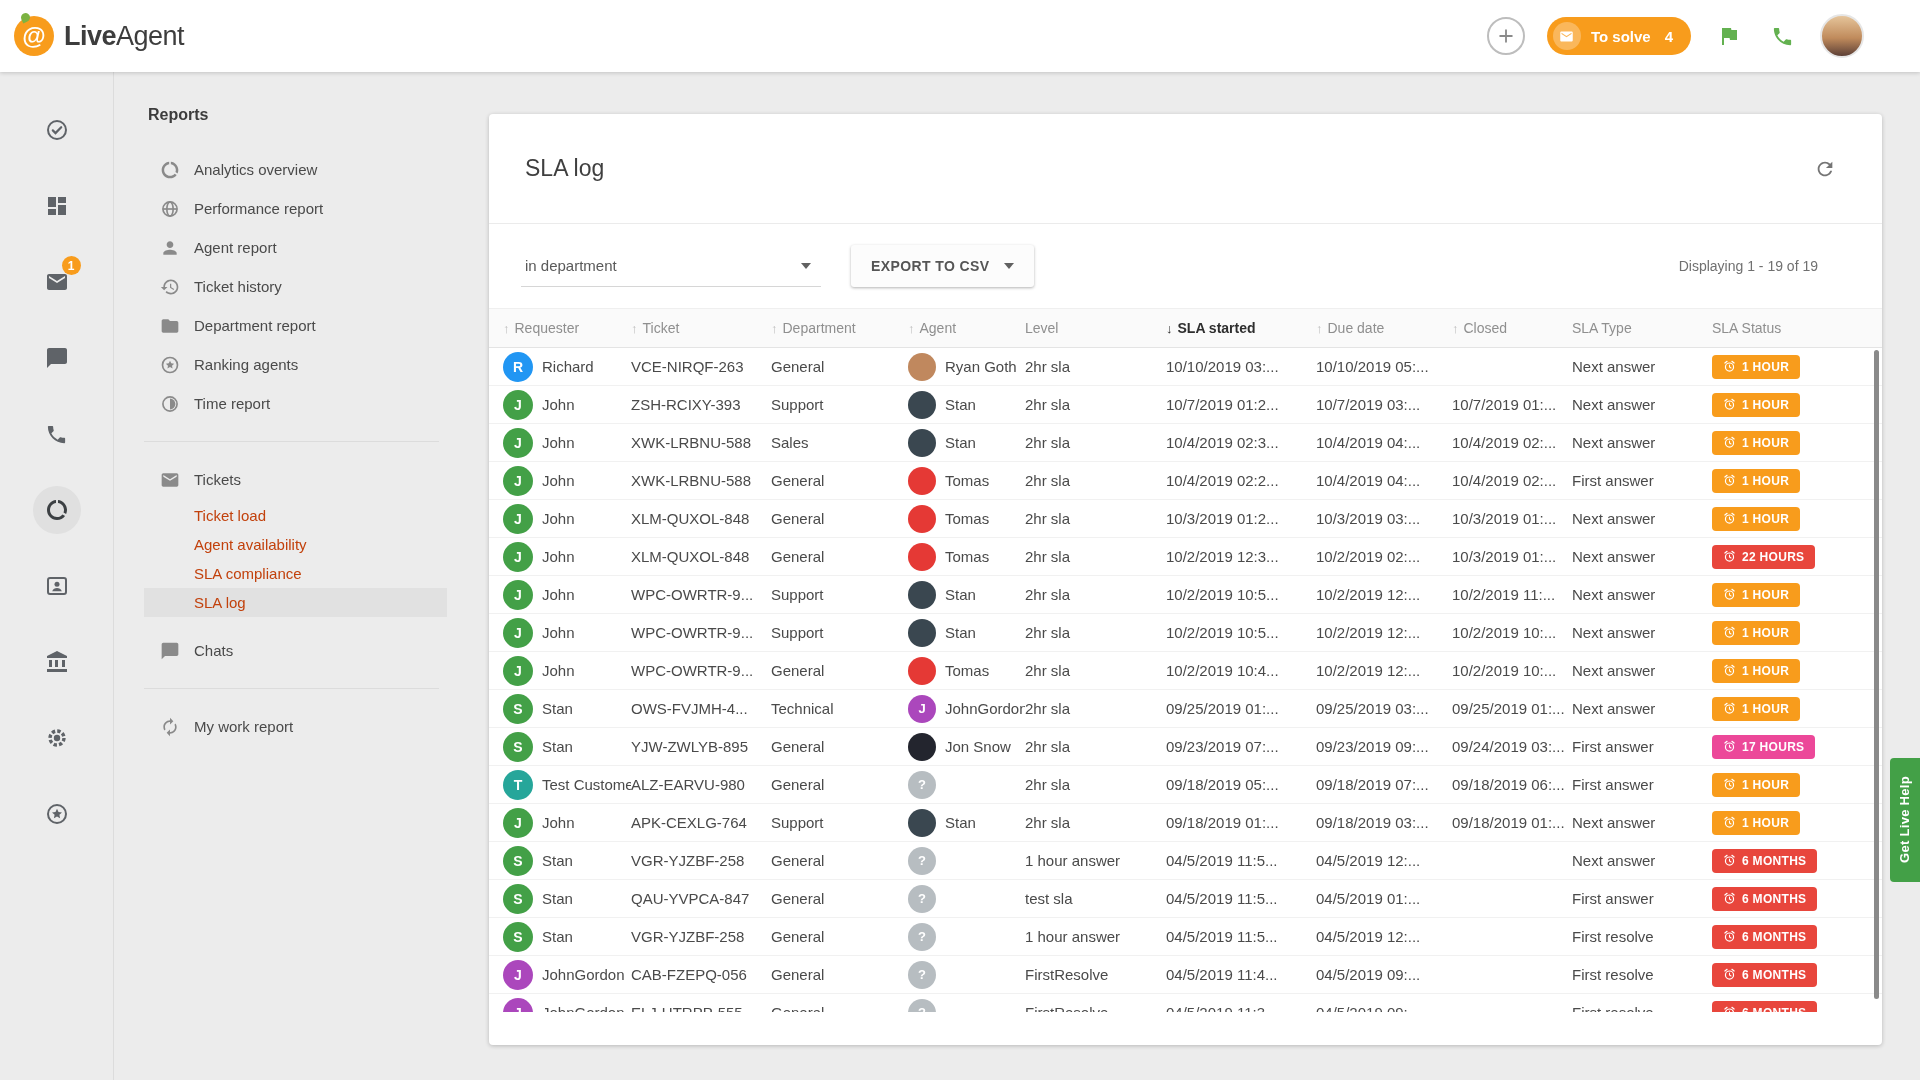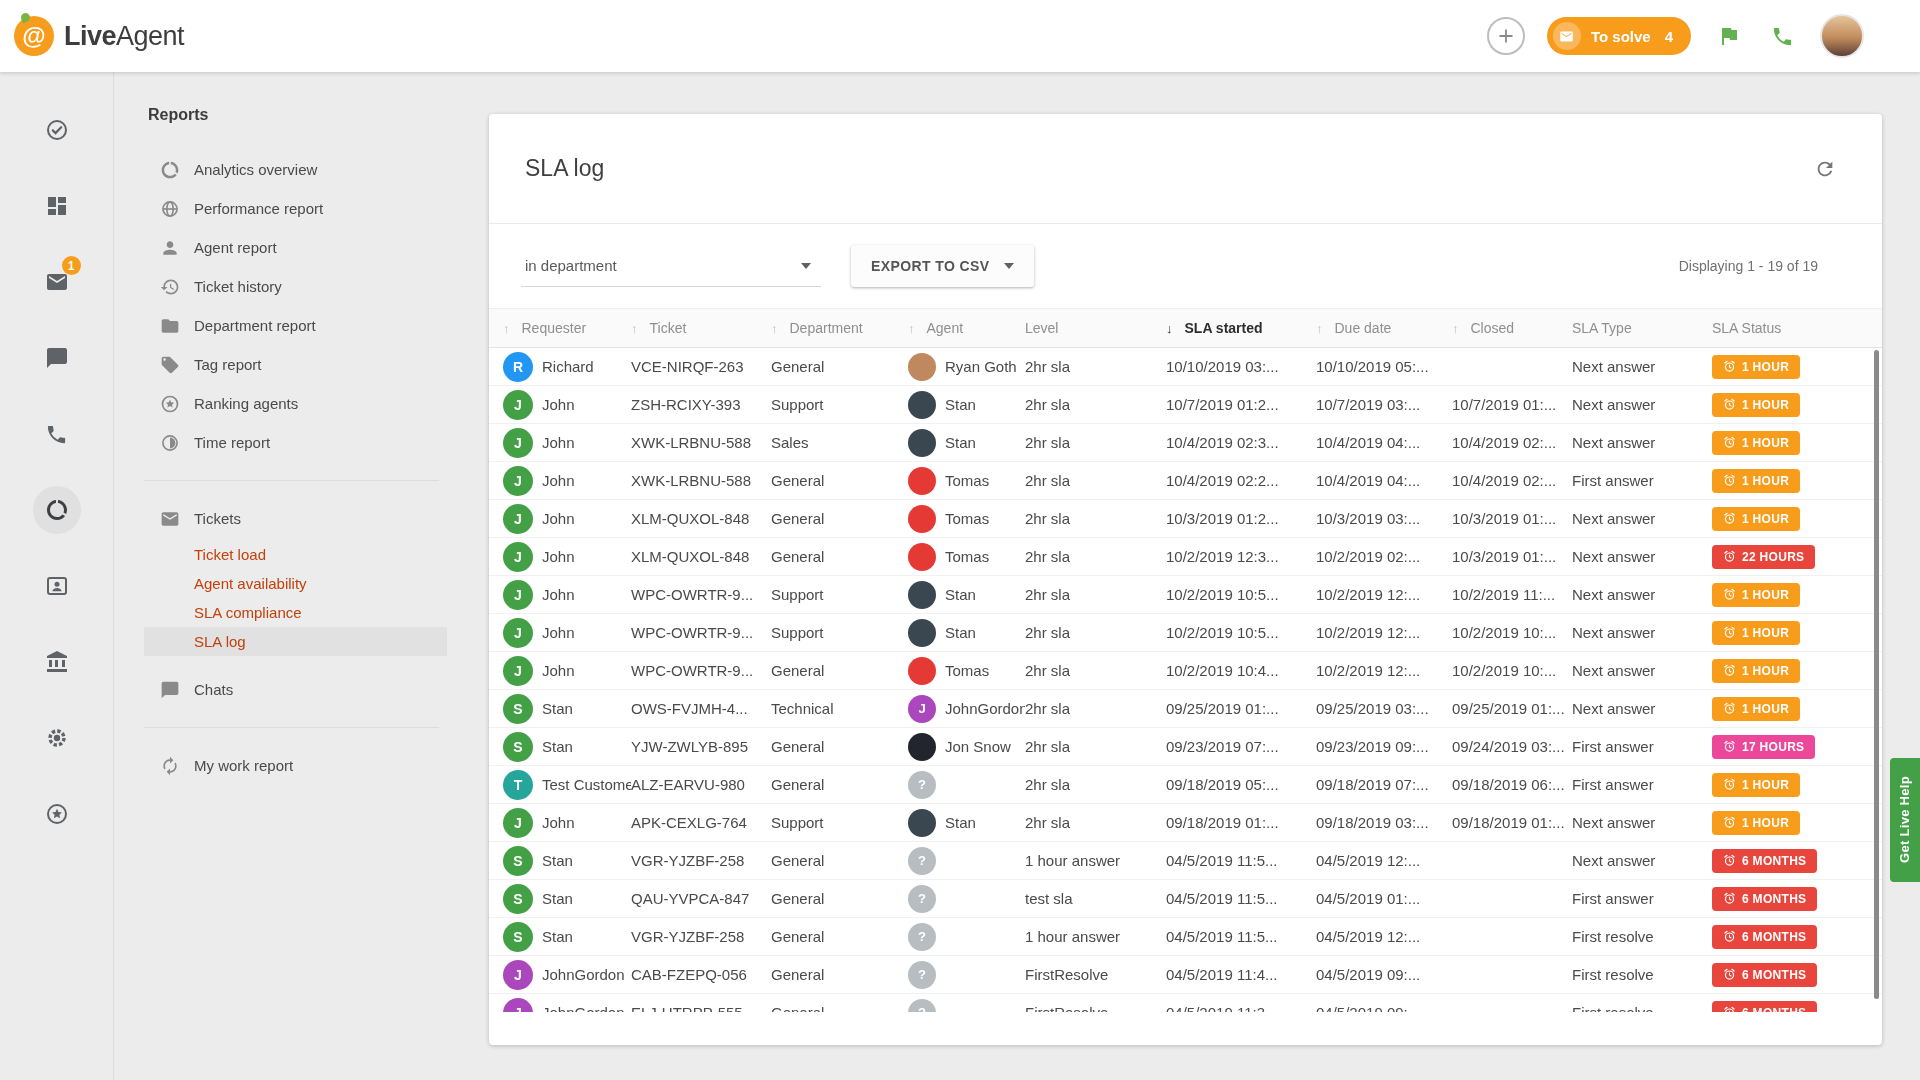--- a/index.html
+++ b/index.html
@@ -74,21 +74,21 @@
     background:#fcfcfc; border:none; border-radius:3px; box-shadow:0 1px 3px rgba(0,0,0,.3);
     padding:0 20px; font-size:14px; font-weight:bold; color:#555; letter-spacing:.4px;
     font-family:inherit; cursor:pointer; }
   .displaying { margin-left:auto; font-size:14px; color:#707070; }
 
   .grid { display:grid;
     grid-template-columns:128px 140px 137px 117px 141px 150px 136px 120px 140px 1fr;
     align-items:center; padding-left:14px; }
   .thead { height:40px; background:#fafafa; border-top:1px solid #efefef; border-bottom:1px solid #e4e4e4;
     color:#8f8f8f; font-size:14px; }
-  .th { display:flex; align-items:center; gap:12px; cursor:pointer; overflow:hidden; white-space:nowrap; }
+  .th { display:flex; align-items:center; gap:5px; cursor:pointer; overflow:hidden; white-space:nowrap; }
   .sort::before { content:"\2191"; font-size:13px; color:#bcbcbc; }
   .th.active { color:#2e2e2e; font-weight:bold; }
   .th.active .sort::before { content:"\2193"; color:#2e2e2e; }
 
   .tbody { height:664px; overflow:hidden; }
   .trow { height:38px; border-bottom:1px solid #f1f1f1; font-size:15px; color:#4a4a4a;
     background:#fff; cursor:pointer; }
   .cell { display:flex; align-items:center; gap:9px; overflow:hidden; white-space:nowrap; padding-right:8px; }
   .avatar-sm { width:30px; height:30px; border-radius:50%; color:#fff; font-size:14px; font-weight:bold;
     display:flex; align-items:center; justify-content:center; flex:none; }
@@ -265,28 +265,20 @@
         </span>
       <span>Ticket history</span>
     </div>
     <div class="nav-item">
       <span class="nav-ico">
           <svg viewBox="0 0 24 24" fill="currentColor">
             <path d="M10 4H4c-1.1 0-2 .9-2 2v12c0 1.1.9 2 2 2h16c1.1 0 2-.9 2-2V8c0-1.1-.9-2-2-2h-8l-2-2z"></path>
           </svg>
         </span>
       <span>Department report</span>
-    </div>
-    <div class="nav-item">
-      <span class="nav-ico">
-          <svg viewBox="0 0 24 24" fill="currentColor">
-            <path d="M21.41 11.58l-9-9C12.05 2.22 11.55 2 11 2H4c-1.1 0-2 .9-2 2v7c0 .55.22 1.05.59 1.42l9 9c.36.36.86.58 1.41.58.55 0 1.05-.22 1.41-.59l7-7c.37-.36.59-.86.59-1.41 0-.55-.23-1.06-.59-1.42zM5.5 7C4.67 7 4 6.33 4 5.5S4.67 4 5.5 4 7 4.67 7 5.5 6.33 7 5.5 7z"></path>
-          </svg>
-        </span>
-      <span>Tag report</span>
     </div>
     <div class="nav-item">
       <span class="nav-ico">
           <svg viewBox="0 0 24 24">
             <circle cx="12" cy="12" r="9" fill="none" stroke="currentColor" stroke-width="2"></circle>
             <path d="M12 6.8l1.5 3.2 3.5.4-2.6 2.4.7 3.5L12 14.5l-3.1 1.8.7-3.5-2.6-2.4 3.5-.4z" fill="currentColor"></path>
           </svg>
         </span>
       <span>Ranking agents</span>
     </div>

